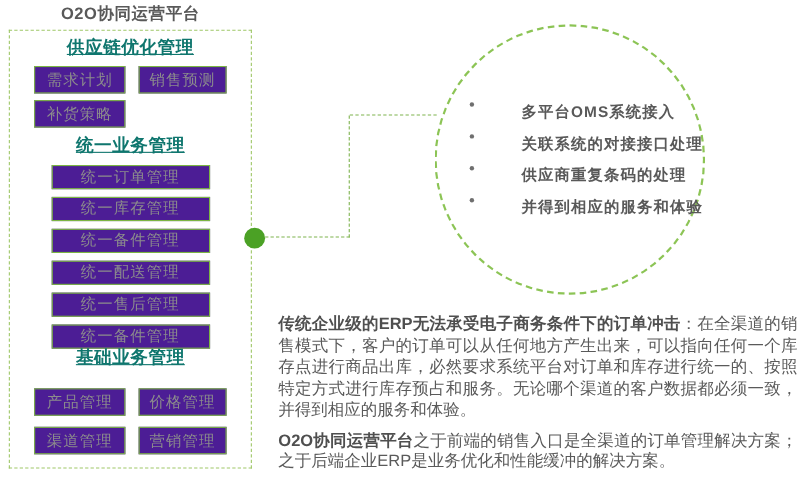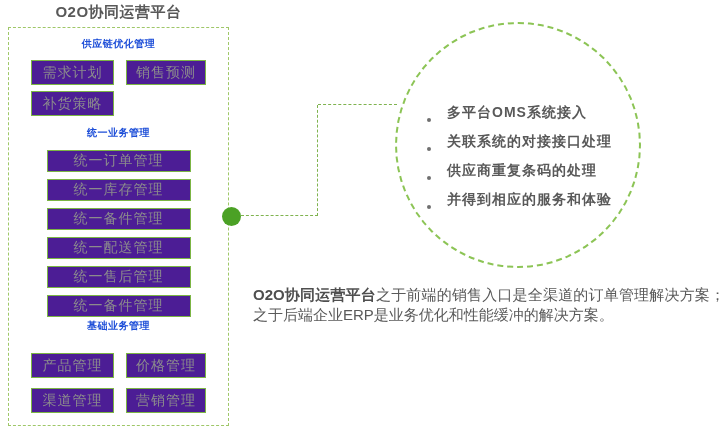--- a/index.html
+++ b/index.html
@@ -23,23 +23,24 @@
     left: 8px; top: 27px;
     width: 221px; height: 399px;
     box-sizing: border-box;
     border: 1px dashed #9fc768;
     display: flex;
     flex-direction: column;
     align-items: center;
     padding-top: 7px;
   }
   .sec-h {
-    font-size: 10px; font-weight: bold; color: #1d4ed8;
+    font-size: 16px; font-weight: bold; color: #0f766e;
     line-height: 18px;
     letter-spacing: 0.5px;
+    text-decoration: underline;
   }
   .sec-h.mt2 { margin-top: 8px; }
   .sec-h.mt3 { }
   .grid2 {
     display: grid;
     grid-template-columns: 83px 80px;
     column-gap: 12px;
     row-gap: 6px;
     margin-top: 7px;
   }
@@ -80,21 +81,21 @@
     border-radius: 50%;
   }
   .bullets {
     position: absolute;
     left: 427px; top: 93px;
     margin: 0; padding: 0;
     list-style: none;
   }
   .bullets li {
     height: 29px;
-    display: flex; align-items: flex-end;
+    display: flex; align-items: flex-start; gap: 27px;
   }
   .b-dot {
     width: 4px; height: 4px;
     border-radius: 50%;
     background: #6f6f6f;
     margin-right: 16px;
     flex: 0 0 auto;
   }
   .b-text {
     font-size: 14px; font-weight: bold; color: #595959;
@@ -168,17 +169,20 @@
       <span class="b-text">供应商重复条码的处理</span>
     </li>
     <li>
       <span class="b-dot"></span>
       <span class="b-text">并得到相应的服务和体验</span>
     </li>
   </ul>
 
   <div class="paras">
     <p>
+      <strong>传统企业级的ERP无法承受电子商务条件下的订单冲击</strong><span>：在全渠道的销售模式下，客户的订单可以从任何地方产生出来，可以指向任何一个库存点进行商品出库，必然要求系统平台对订单和库存进行统一的、按照特定方式进行库存预占和服务。无论哪个渠道的客户数据都必须一致，并得到相应的服务和体验。</span>
+    </p>
+    <p>
       <strong>O2O协同运营平台</strong><span>之于前端的销售入口是全渠道的订单管理解决方案；之于后端企业ERP是业务优化和性能缓冲的解决方案。</span>
     </p>
   </div>
 
 </div>
 
 </body></html>

